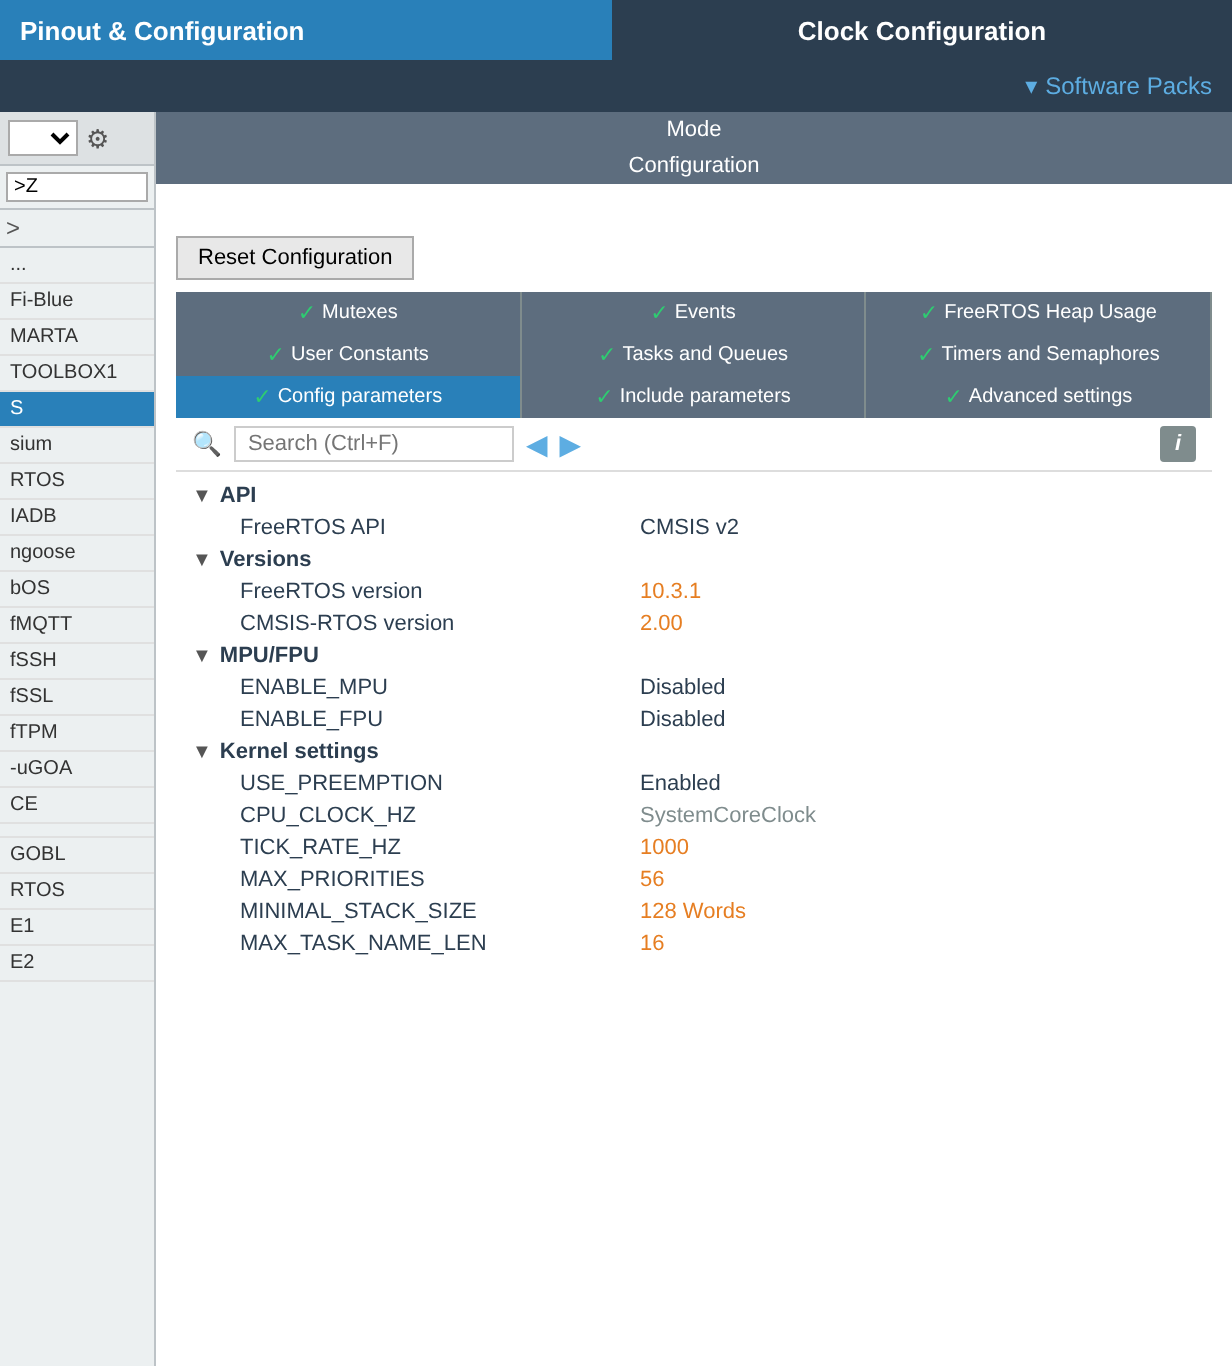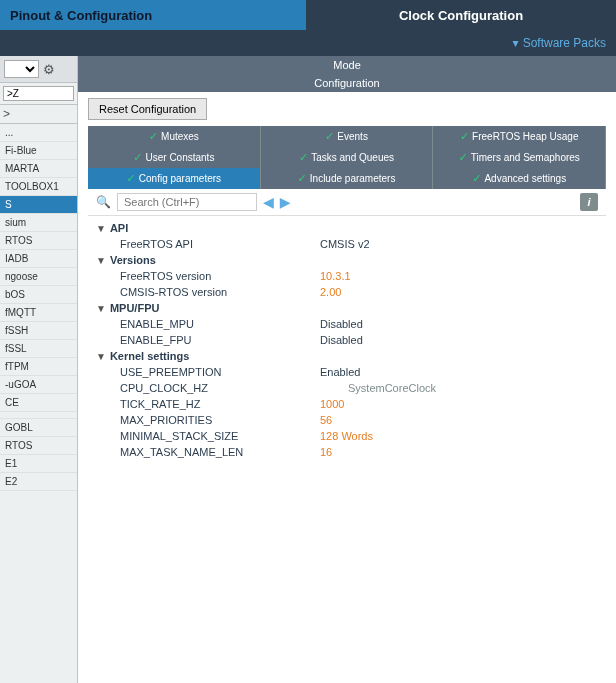--- a/index.html
+++ b/index.html
@@ -5,21 +5,21 @@
     * { box-sizing: border-box; margin: 0; padding: 0; }
     body { font-family: Arial, sans-serif; font-size: 11px; background: #f0f0f0; width: 616px; height: 683px; overflow: hidden; }
 
     .top-bar {
       display: flex;
       height: 30px;
       background: #1a6496;
     }
     .top-bar-left {
       background: #2980b9;
-      color: #0f172a;
+      color: #ffffff;
       font-size: 13px;
       font-weight: bold;
       flex: 1;
       display: flex;
       align-items: center;
       padding: 0 10px;
     }
     .top-bar-right {
       background: #2c3e50;
       color: white;
@@ -154,21 +154,21 @@
     }
     .mode-select {
       flex: 1;
       font-size: 11px;
       border: 1px solid #aaa;
       padding: 2px 4px;
       background: white;
     }
 
     .config-section {
-      padding: 0 10px;
+      padding: 20px 10px;
     }
     .reset-btn {
       background: #e8e8e8;
       border: 1px solid #aaa;
       padding: 4px 10px;
       font-size: 11px;
       cursor: pointer;
       margin: 6px 0;
     }
 
@@ -265,21 +265,21 @@
     .param-name {
       width: 200px;
       color: #2c3e50;
       font-size: 11px;
     }
     .param-value {
       color: #2c3e50;
       font-size: 11px;
     }
     .param-value.orange { color: #e67e22; }
-    .param-value.gray { color: #7f8c8d; margin-left: 28px; }
+    .param-value.gray { color: #7f8c8d; }
   </style>
 </head>
 <body>
 
 <div class="top-bar">
   <div class="top-bar-left">
     <span>Pinout &amp; Configuration</span>
   </div>
   <div class="top-bar-right">
     <span>Clock Configuration</span>

